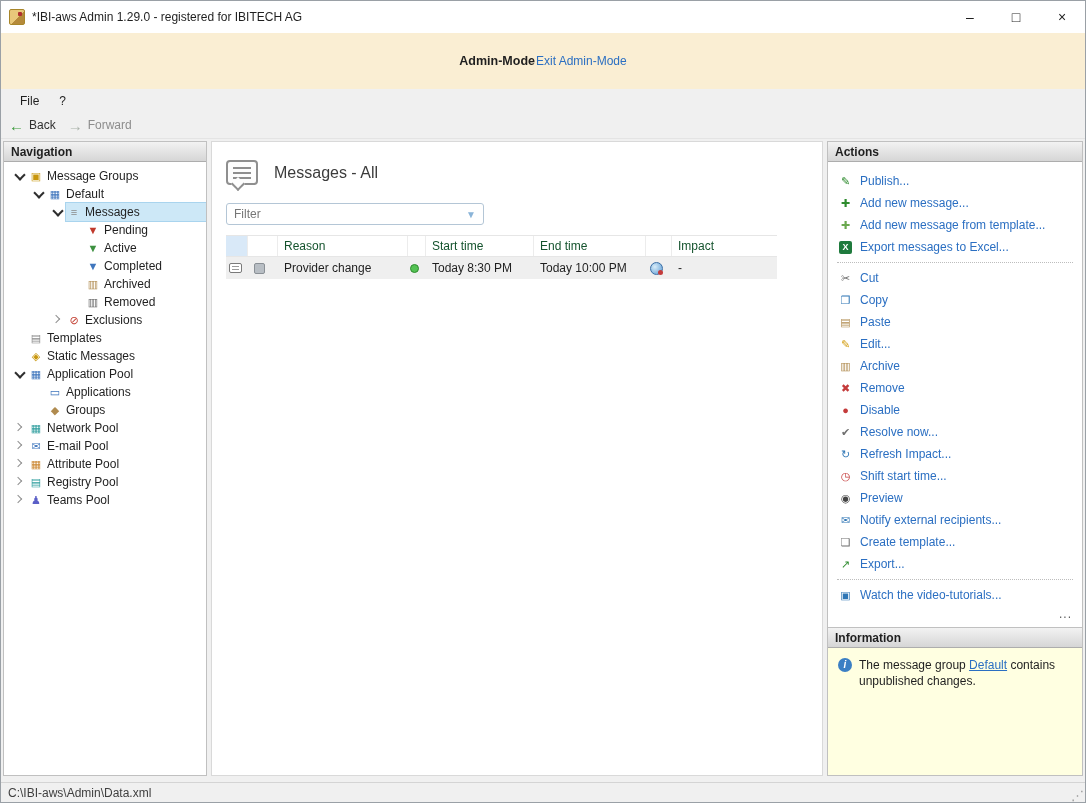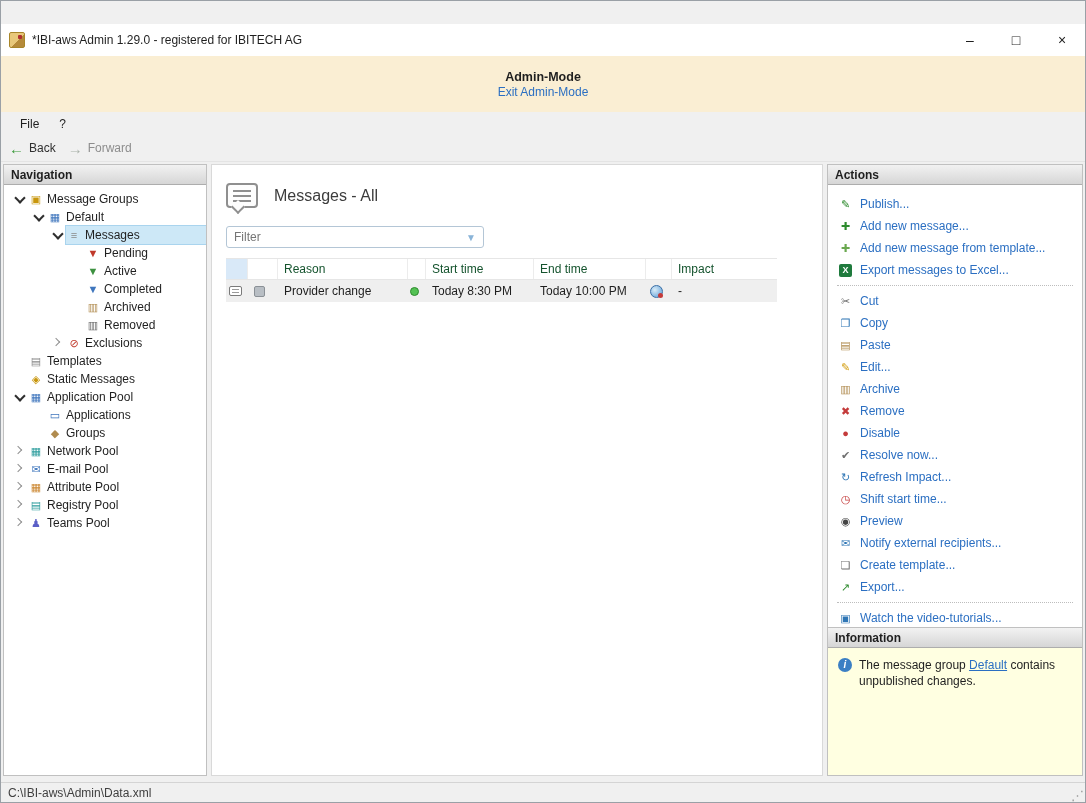--- a/index.html
+++ b/index.html
@@ -1,30 +1,30 @@
 <!DOCTYPE html>
 <html><head>
 <meta charset="utf-8">
 <style>
   * { box-sizing: border-box; margin: 0; padding: 0; }
   body { background:#cfcfcf; font-family:"Liberation Sans", sans-serif; }
   .window { width:1086px; height:803px; border:1px solid #9aa0a6; background:#f0f0f0;
             display:flex; flex-direction:column; font-size:12px; color:#1f1f1f; overflow:hidden; }
 
   
-  .titlebar { height:32px; background:#ffffff; display:flex; align-items:center; padding-left:8px; flex:0 0 auto;margin-top:23px; }
+  .titlebar { height:32px; background:#ffffff; display:flex; align-items:center; padding-left:8px; flex:0 0 auto; }
   .app-icon { width:16px; height:16px; border-radius:2px; margin-right:7px;
               background:linear-gradient(135deg,#e8c87a 0 55%, #b58a3a 55% 100%); border:1px solid #a8862a; position:relative; }
   .app-icon::after { content:""; position:absolute; right:2px; top:2px; width:4px; height:4px; background:#b03030; border-radius:1px; }
   .title-text { font-size:12px; color:#1f1f1f; }
   .win-controls { margin-left:auto; display:flex; height:100%; }
   .win-btn { width:46px; height:100%; display:flex; align-items:center; justify-content:center; font-size:14px; color:#1f1f1f; }
 
   
-  .admin-banner { height:56px; background:#faeed3; display:flex; flex-direction:column;
+  .admin-banner { height:56px; background:#faeed3; display:flex; flex-direction:row;
                   align-items:center; justify-content:center; gap:1px; flex:0 0 auto; }
   .admin-title { font-weight:bold; font-size:12.5px; }
   .admin-exit { color:#2b6fc2; cursor:pointer; }
 
   
   .menubar { height:23px; display:flex; align-items:center; padding-left:10px; gap:2px; flex:0 0 auto; }
   .menu-item { padding:0 9px; }
   .toolbar { height:27px; display:flex; align-items:center; padding-left:8px; gap:12px; flex:0 0 auto; border-bottom:1px solid #e4e4e4; }
   .tool-btn { display:flex; align-items:center; gap:5px; }
   .arrow-glyph { font-weight:bold; font-size:15px; line-height:1; }

